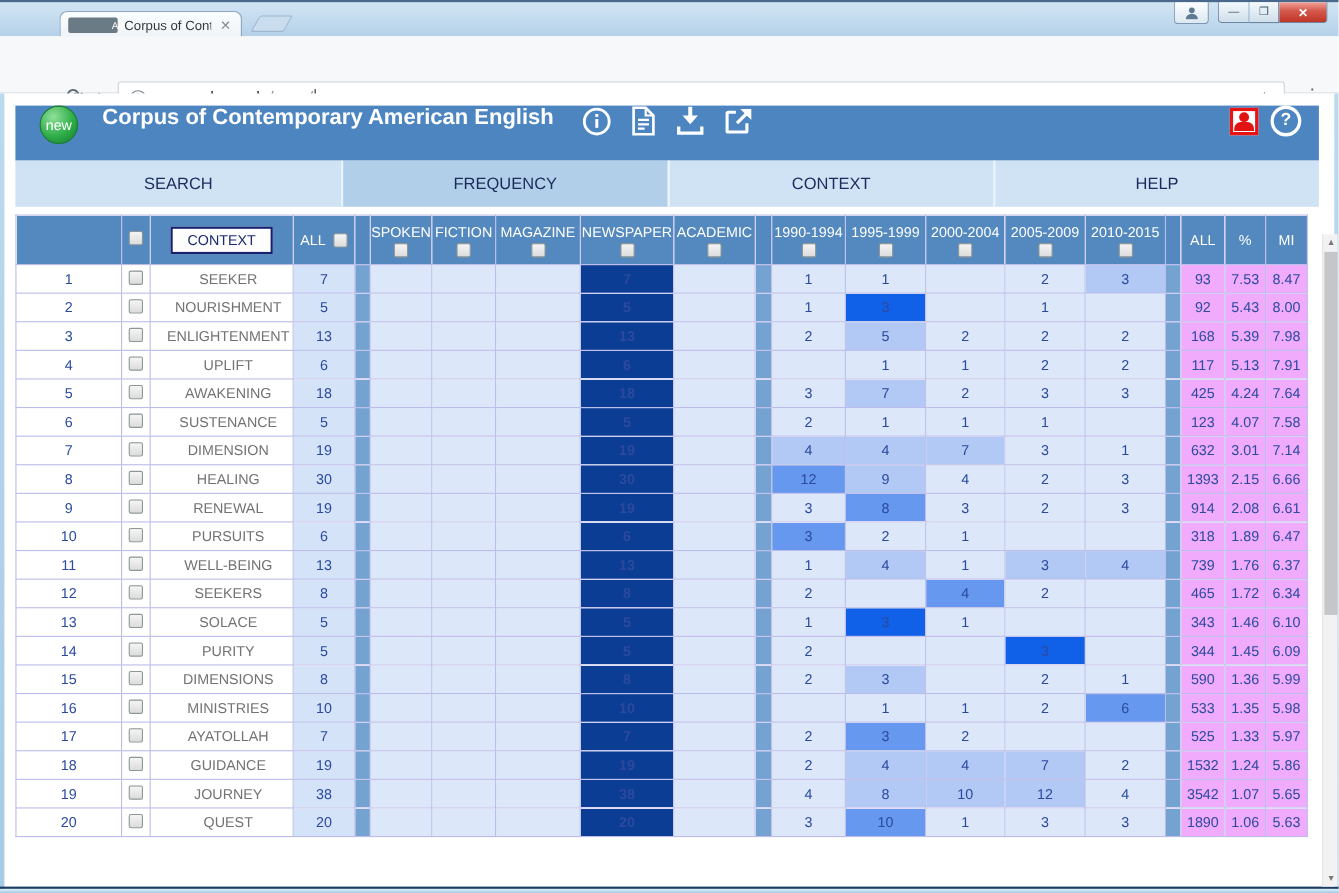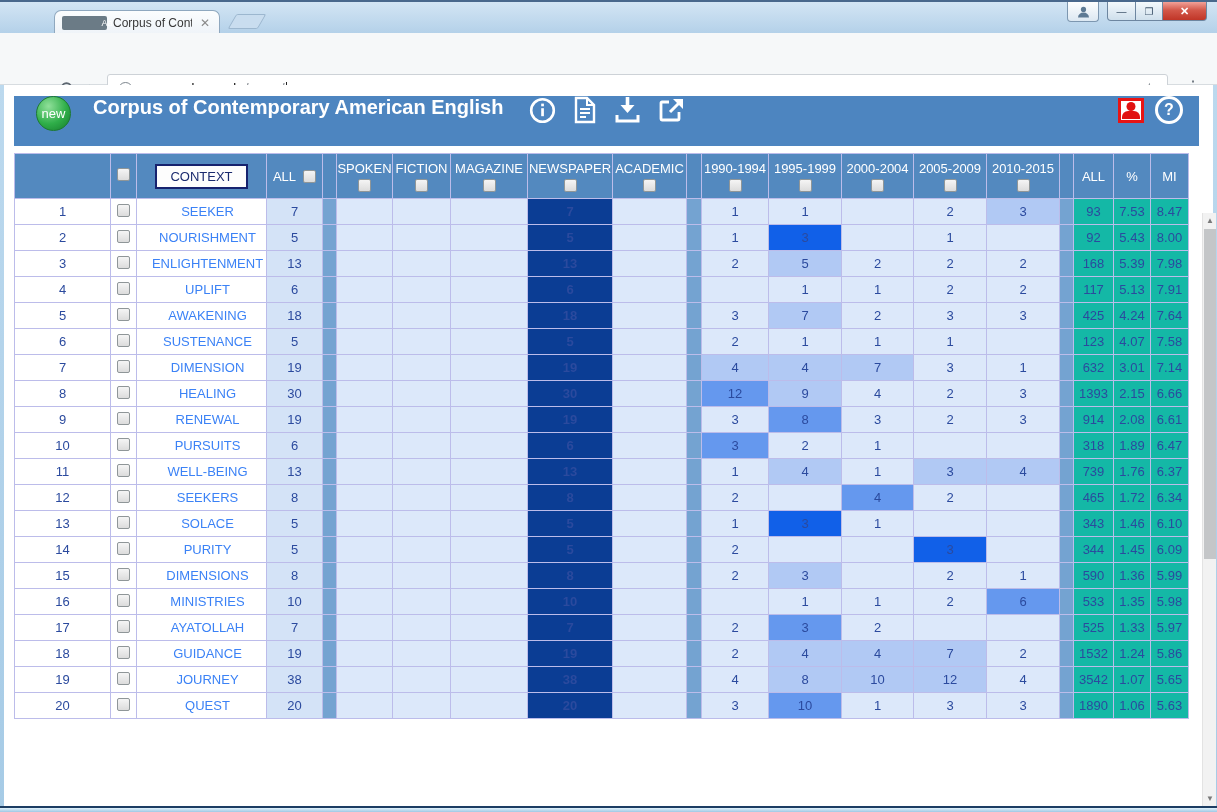--- a/index.html
+++ b/index.html
@@ -89,29 +89,29 @@
   .th-stack { display:flex; flex-direction:column; align-items:center; gap:3px; }
   .th-inline { display:flex; align-items:center; justify-content:center; gap:7px; }
   .checkbox { width:13px; height:13px; background:linear-gradient(#f5f5f5,#dcdcdc);
     border:1px solid #8f9698; border-radius:2px; display:inline-block; }
   .ctxbtn { display:inline-block; background:#fdfdfd; border:2px solid #16226e; color:#1a2a6e;
     font-size:13px; padding:3px 13px; font-family:"Liberation Sans",sans-serif; }
   table.freq td { height:26px; text-align:center; color:#2b4a9e; }
   td.c-num { background:#fff; color:#333b4d; }
   td.c-chk { background:#fff; }
   td.c-word { background:#fff; text-align:left; padding-left:12px; }
-  .wordlink { color:#3b82f6; }
+  .wordlink { color:#737373; }
   td.c-allnp { background:#d4e3f7; }
   td.c-sec { background:#dce8fa; }
   td.c-np { background:#0b3d94; color:#fff; font-weight:bold; }
   td.y0 { background:#dce8fa; color:#2b4a9e; }
   td.y1 { background:#b1c9f4; color:#2b4a9e; }
   td.y2 { background:#6598ee; color:#fff; }
   td.y3 { background:#1160e8; color:#fff; }
-  td.c-stat { background:#14b8a6; }
+  td.c-stat { background:#f0abfc; }
 
   
   .scrollbar { position:absolute; left:1202px; top:213px; bottom:6px; width:14px;
     background:#f2f2f2; border-left:1px solid #e3e3e3; z-index:7; }
   .sb-arrow { position:absolute; left:0; width:14px; height:15px; color:#7a7a7a; font-size:8px;
     display:flex; align-items:center; justify-content:center; }
   .sb-up { top:0; } .sb-down { bottom:0; }
   .sb-thumb { position:absolute; left:1px; top:16px; width:12px; height:330px; background:#c4c6c8; }
 </style>
 </head>
@@ -187,20 +187,26 @@
       </div>
       <div class="hdr-right">
         <div class="usericon">
           <div class="uhead"></div>
           <div class="ubody"></div>
         </div>
         <div class="helpicon">?</div>
       </div>
     </div>
 
+    <div class="mainnav">
+      <div class="navtab">SEARCH</div>
+      <div class="navtab active">FREQUENCY</div>
+      <div class="navtab">CONTEXT</div>
+      <div class="navtab">HELP</div>
+    </div>
 
 
     <table class="freq">
       <colgroup>
         <col style="width:96px">
           <col style="width:26px">
           <col style="width:130px">
           <col style="width:56px">
         <col style="width:14px">
           <col style="width:56px">

